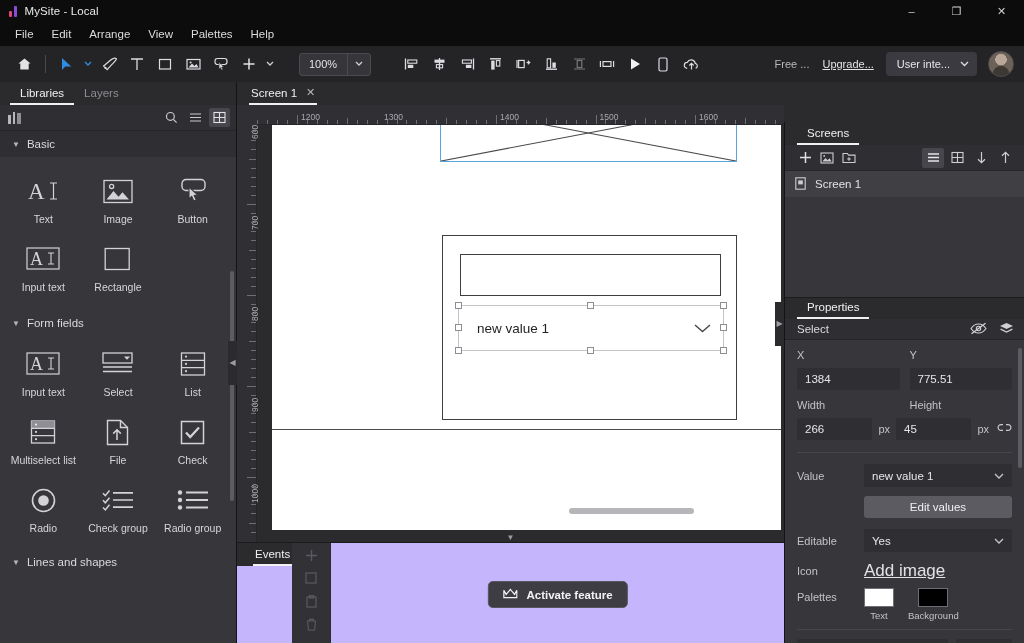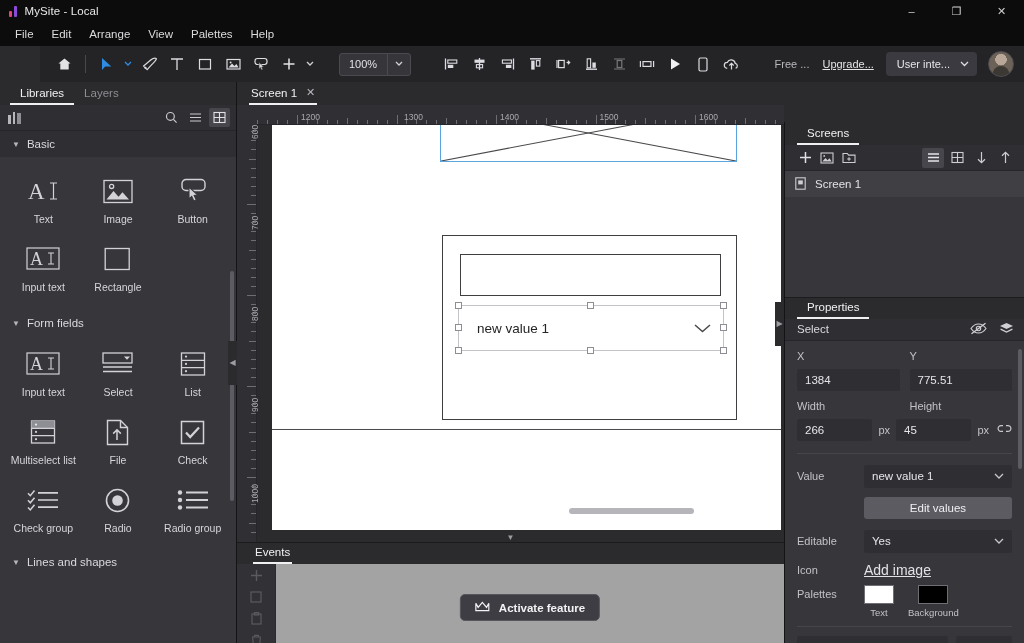--- a/index.html
+++ b/index.html
@@ -37,21 +37,21 @@
     height: 24px; background: #0c0c0d; display: flex; align-items: center;
     padding-left: 6px; gap: 0; flex: 0 0 24px;
   }
   .menu-item {
     font-size: 11.5px; color: #dcdcde; padding: 4px 9px; border-radius: 2px; cursor: default;
   }
 
   
   .toolbar {
     height: 36px; background: #242427; display: flex; align-items: center;
-    flex: 0 0 36px; padding: 0 10px; gap: 0; margin-left: 40px;
+    flex: 0 0 36px; padding: 0 10px; gap: 0;
   }
   .tool {
     width: 28px; height: 26px; display: flex; align-items: center; justify-content: center;
     color: #dddde0; border-radius: 3px;
   }
   .tool.caret { width: 14px; }
   .tsep { width: 1px; height: 18px; background: #48484d; margin: 0 7px; }
 
   .zoombox {
     display: flex; align-items: center; height: 23px; background: #35353a;
@@ -200,22 +200,22 @@
     justify-content: center; color: #9c9ca2; font-size: 8px; z-index: 6;
   }
   .cv-collapse-bottom {
     position: absolute; left: 50%; bottom: 0; transform: translateX(-50%);
     width: 44px; height: 9px; display: flex; align-items: center;
     justify-content: center; color: #9c9ca2; font-size: 8px; z-index: 6;
   }
 
   
   .events {
-    height: 101px; flex: 0 0 101px; background: #a3a3a3; border-top: 1px solid #1b1b1e;
-    display: flex; flex-direction: column; position: relative;
+    height: 101px; flex: 0 0 101px; background: #c4b5fd; border-top: 1px solid #1b1b1e;
+    display: flex; flex-direction: row; position: relative;
   }
   .etabs { height: 23px; display: flex; align-items: flex-end; background: #2b2b2e; padding-left: 16px; }
   .ebody { flex: 1 1 auto; display: flex; min-height: 0; position: relative; }
   .etools {
     width: 39px; flex: 0 0 39px; background: #323236; display: flex; flex-direction: column;
     align-items: center; padding-top: 5px; gap: 9px; border-right: 1px solid #2b2b2e;
   }
   .etool { width: 17px; height: 14px; display: flex; align-items: center; justify-content: center;
            color: #5a5a60; font-size: 12px; }
   .earea { flex: 1 1 auto; position: relative; }
@@ -275,21 +275,21 @@
   .pselect {
     flex: 1 1 auto; height: 23px; background: #2f2f33; border-radius: 2px;
     display: flex; align-items: center; padding: 0 8px; font-size: 11.5px; color: #e6e6ea;
   }
   .pselect .chev { margin-left: auto; font-size: 9px; color: #c6c6cb; }
   .pbtn {
     margin-left: 67px; height: 22px; background: #5b5b61; border-radius: 3px;
     display: flex; align-items: center; justify-content: center; font-size: 11.5px;
     color: #f0f0f3; margin-bottom: 11px;
   }
-  .plink { font-size: 14px; color: #e2e2e6; text-decoration: underline; }
+  .plink { font-size: 17px; color: #e2e2e6; text-decoration: underline; }
   .swatchgrp { display: flex; gap: 14px; }
   .swatchcell { display: flex; flex-direction: column; align-items: center; gap: 3px; }
   .swatch { width: 30px; height: 19px; border: 1px solid #6e6e74; }
   .swatchcell .cap { font-size: 9.5px; color: #c2c2c7; }
 
   .fontrow { display: flex; gap: 8px; margin-bottom: 8px; }
   .fontsel {
     flex: 1 1 auto; height: 23px; background: #2f2f33; border-radius: 2px;
     display: flex; align-items: center; padding: 0 8px; font-size: 10px; color: #e6e6ea;
   }
@@ -649,35 +649,35 @@
             <span class="glyph">
               <svg width="25" height="25" viewBox="0 0 25 25">
                   <rect x="1.5" y="1.5" width="22" height="22" fill="none" stroke="#d2d2d7" stroke-width="1.5"></rect>
                   <path d="M6 12.5l4.2 4.6L19 7.4" fill="none" stroke="#d2d2d7" stroke-width="2.2"></path>
                 </svg>
             </span>
             <span class="lbl">Check</span>
           </div>
           <div class="palitem">
             <span class="glyph">
+              <svg width="25" height="25" viewBox="0 0 25 25">
+                  <circle cx="12.5" cy="12.5" r="11" fill="none" stroke="#d2d2d7" stroke-width="1.6"></circle>
+                  <circle cx="12.5" cy="12.5" r="5.3" fill="#d2d2d7"></circle>
+                </svg>
+            </span>
+            <span class="lbl">Radio</span>
+          </div>
+          <div class="palitem">
+            <span class="glyph">
               <svg width="32" height="25" viewBox="0 0 32 25">
                   <path d="M1 5.2l2.3 2.5L7.5 2.6M1 12.3l2.3 2.5L7.5 9.7M1 19.4l2.3 2.5L7.5 16.8" fill="none" stroke="#d2d2d7" stroke-width="1.5"></path>
                   <path d="M11 4.8h20M11 12h20M11 19.2h20" stroke="#d2d2d7" stroke-width="1.7"></path>
                 </svg>
             </span>
             <span class="lbl">Check group</span>
-          </div>
-          <div class="palitem">
-            <span class="glyph">
-              <svg width="25" height="25" viewBox="0 0 25 25">
-                  <circle cx="12.5" cy="12.5" r="11" fill="none" stroke="#d2d2d7" stroke-width="1.6"></circle>
-                  <circle cx="12.5" cy="12.5" r="5.3" fill="#d2d2d7"></circle>
-                </svg>
-            </span>
-            <span class="lbl">Radio</span>
           </div>
           <div class="palitem">
             <span class="glyph">
               <svg width="32" height="22" viewBox="0 0 32 22">
                   <circle cx="3" cy="3.5" r="2.2" fill="#d2d2d7"></circle>
                   <circle cx="3" cy="11" r="2.2" fill="#d2d2d7"></circle>
                   <circle cx="3" cy="18.5" r="2.2" fill="#d2d2d7"></circle>
                   <path d="M9 3.5h22M9 11h22M9 18.5h22" stroke="#d2d2d7" stroke-width="1.8"></path>
                 </svg>
             </span>
@@ -737,21 +737,21 @@
 
           <div class="cv-line"></div>
           <div class="cv-hscroll"></div>
 
         </div>
 
         <div class="ruler-h" id="rh">
             <div class="tick h" style="left: 60px; height: 9px;"></div>
             <div class="rlabel" style="left: 64px; top: 7px;">1200</div>
             <div class="tick h" style="left: 159.5px; height: 9px;"></div>
-            <div class="rlabel" style="left: 167px; top: 7px; text-align: center;">1300</div>
+            <div class="rlabel" style="left: 147px; top: 7px; text-align: center;">1300</div>
             <div class="tick h" style="left: 259px; height: 9px;"></div>
             <div class="rlabel" style="left: 263px; top: 7px;">1400</div>
             <div class="tick h" style="left: 358.5px; height: 9px;"></div>
             <div class="rlabel" style="left: 362.5px; top: 7px;">1500</div>
             <div class="tick h" style="left: 458px; height: 9px;"></div>
             <div class="rlabel" style="left: 462px; top: 7px;">1600</div>
             <div class="tick h" style="left: 0.3px; height: 4px;"></div>
             <div class="tick h" style="left: 10.25px; height: 6px;"></div>
             <div class="tick h" style="left: 20.2px; height: 4px;"></div>
             <div class="tick h" style="left: 30.15px; height: 4px;"></div>

